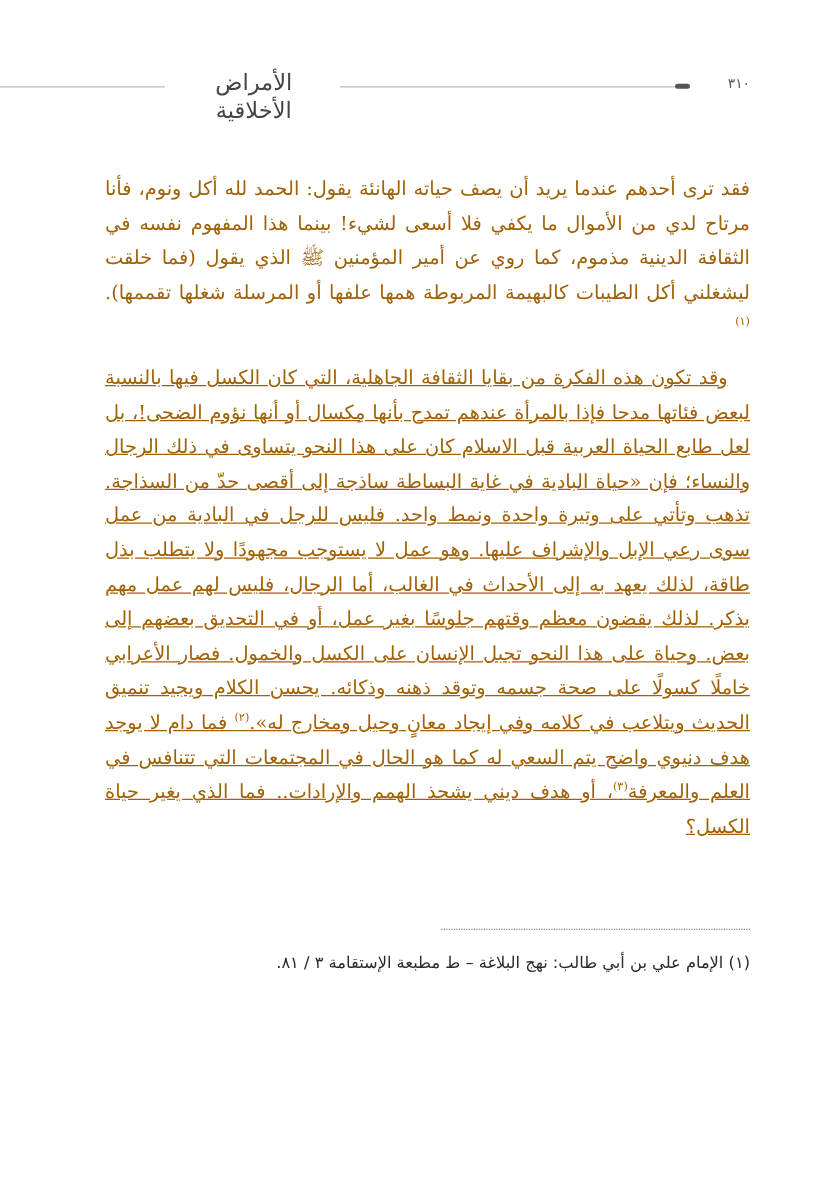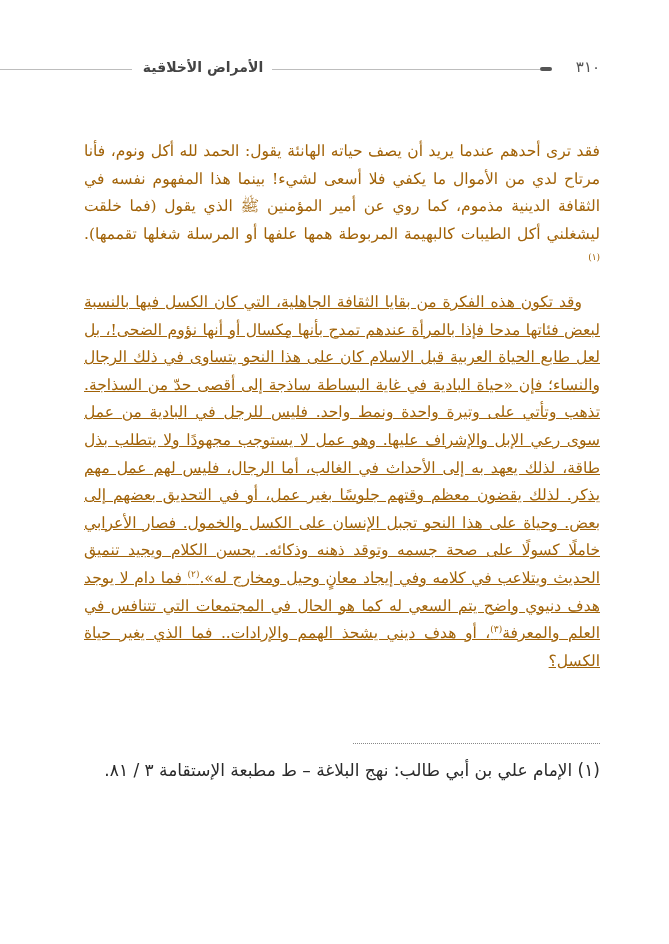--- a/index.html
+++ b/index.html
@@ -35,22 +35,22 @@
     width: 132px;
     border-top: 1px solid #bdbdbd;
   }
   .rh-title {
     position: absolute;
     left: 140px;
     top: 0;
     width: 126px;
     text-align: center;
     direction: rtl;
-    font-size: 14px;
-    font-weight: bold;
+    font-size: 18px;
+    font-weight: normal;
     color: #444;
     line-height: 22px;
   }
   .rh-line-mid {
     position: absolute;
     left: 272px;
     top: 13px;
     width: 268px;
     border-top: 1px solid #bdbdbd;
   }
@@ -63,21 +63,21 @@
     background: #555;
     border-radius: 2px;
   }
   .rh-page {
     position: absolute;
     left: 560px;
     top: 0;
     width: 40px;
     direction: rtl;
     text-align: right;
-    font-size: 15px;
+    font-size: 11px;
     color: #555;
     line-height: 22px;
   }
   
   .body-text {
     position: absolute;
     left: 84px;
     top: 138px;
     width: 516px;
     direction: rtl;
@@ -109,21 +109,21 @@
     width: 247px;
     border-top: 1px dotted #888;
   }
   .footnotes {
     position: absolute;
     left: 84px;
     top: 760px;
     width: 516px;
     direction: rtl;
     font-family: "DejaVu Sans", "Liberation Sans", sans-serif;
-    font-size: 17px;
+    font-size: 13px;
     line-height: 21px;
     color: #2a2a2a;
   }
   .footnote {
     margin: 0 0 5px 0;
     padding-right: 22px;
     text-indent: -22px;
   }
 </style>
 </head>

